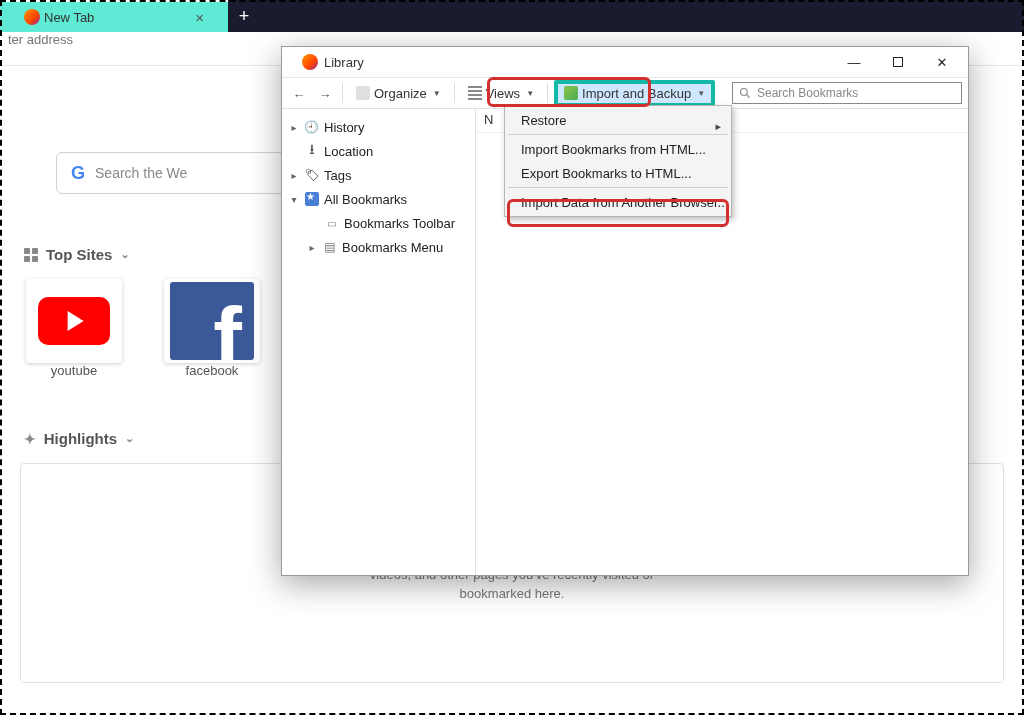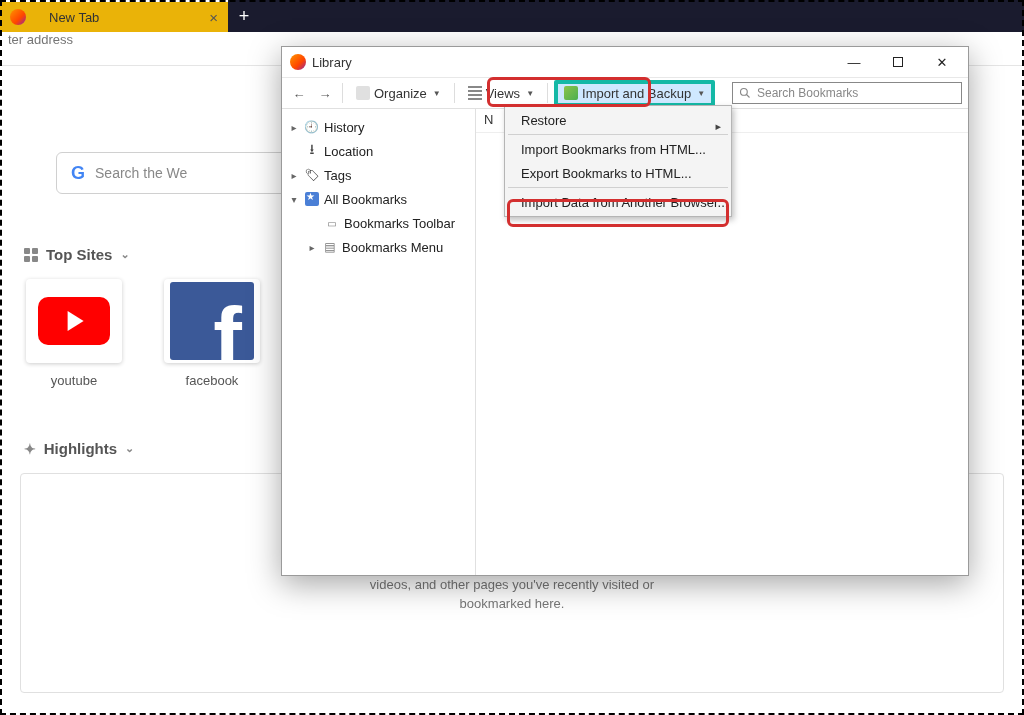--- a/index.html
+++ b/index.html
@@ -4,57 +4,57 @@
 <style>
 * { margin:0; padding:0; box-sizing:border-box; font-family:"Segoe UI",Arial,sans-serif; }
 body { width:1024px; height:715px; background:#fff; position:relative; overflow:hidden; }
 
 
 .capture-border { position:absolute; inset:0; border:2px dashed #000; pointer-events:none; z-index:5; }
 
 
 .firefox-window { position:absolute; inset:0; background:#fff; }
 .tabstrip { height:32px; background:#1a1b2e; display:flex; align-items:stretch; }
-.tab { width:228px; background:#eab308; display:flex; align-items:center; padding:0 10px; gap:23px; border-top:2px solid #fff; font-size:13px; color:#333; }
+.tab { width:228px; background:#5eead4; display:flex; align-items:center; padding:0 24px; gap:4px; border-top:2px solid #fff; font-size:13px; color:#333; }
 .tab .ff-icon { width:16px; height:16px; border-radius:50%; background:linear-gradient(135deg,#ff9500 0%,#ff4500 60%,#8e24aa 100%); flex:0 0 auto; }
 .tab .close { margin-left:auto; font-size:15px; color:#555; }
 .newtab-btn { width:32px; display:flex; align-items:center; justify-content:center; color:#fff; font-size:18px; }
 
 .urlbar-row { height:34px; border-bottom:1px solid #e5e5e5; display:flex; align-items:flex-start; padding:0 8px; font-size:13px; color:#888; }
 .urlbar-row input { border:none; outline:none; font-size:13px; color:#888; width:100%; }
 
 .newtab-content { padding:86px 20px 0 20px; position:relative; }
 .search-pill { width:240px; height:42px; border:1px solid #d0d0d0; border-radius:6px; display:flex; align-items:center; padding:0 14px; gap:10px; color:#888; font-size:14px; margin-left:36px; }
 .g-logo { font-weight:bold; font-size:18px; }
 .g-logo .gB{color:#4285f4}
 
 .section-title { display:flex; align-items:center; gap:8px; font-size:15px; color:#555; font-weight:600; margin:52px 0 16px 4px; }
 .section-title .grid-ico { width:14px; height:14px; display:grid; grid-template:1fr 1fr/1fr 1fr; gap:2px;}
 .section-title .grid-ico i{background:#888;border-radius:1px;}
 .section-title .chev { font-size:11px; color:#888; }
 
 .tiles { display:flex; gap:42px; margin-left:6px; }
-.tile { display:flex; flex-direction:column; align-items:center; gap:10px; font-size:13px; color:#555; }
+.tile { display:flex; flex-direction:column; align-items:center; font-size:13px; color:#555; }
 .tile .tile-box { width:96px; height:84px; background:#fff; border-radius:4px; box-shadow:0 1px 4px rgba(0,0,0,.2); display:flex; align-items:center; justify-content:center; }
 .yt-logo { width:72px; height:48px; background:#ff0000; border-radius:10px; position:relative; }
 .yt-logo::after{content:"";position:absolute;left:50%;top:50%;transform:translate(-40%,-50%);border-left:16px solid #fff;border-top:10px solid transparent;border-bottom:10px solid transparent;}
 .fb-logo { width:84px; height:78px; background:#3b5998; border-radius:3px; position:relative; color:#fff; font-family:Arial; font-weight:bold; font-size:86px; line-height:1; display:flex; align-items:flex-end; justify-content:flex-end; padding-right:12px; overflow:hidden;}
 .fb-logo span{transform:translateY(20px);}
 
 .highlights-ico { font-size:14px; color:#888; }
 
 .placeholder-zone { margin:36px auto 0; width:100%; display:flex; flex-direction:column; align-items:center; color:#777; }
 .sparkle { font-size:30px; color:#888; margin-bottom:10px; }
 .placeholder-zone p { font-size:13px; text-align:center; line-height:1.5; max-width:340px; }
 
 .highlights-box { margin-top:14px; border:1px solid #e0e0e0; border-radius:4px; height:220px; position:relative; }
 
 
 .library-window { position:absolute; left:281px; top:46px; width:688px; height:530px; background:#fff; border:1px solid #9a9a9a; box-shadow:0 8px 30px rgba(0,0,0,.35); z-index:10; display:flex; flex-direction:column; }
-.lib-titlebar { height:30px; display:flex; align-items:center; padding:0 4px 0 8px; font-size:13px; color:#333; }
+.lib-titlebar { height:30px; display:flex; align-items:center; padding:0 4px 0 8px; font-size:13px; color:#333;margin-left:12px; }
 .lib-titlebar .ff-icon { width:16px; height:16px; border-radius:50%; background:linear-gradient(135deg,#ff9500 0%,#ff4500 60%,#8e24aa 100%); margin-right:6px; }
 .winbtns { margin-left:auto; display:flex; }
 .winbtns div { width:44px; height:28px; display:flex; align-items:center; justify-content:center; font-size:13px; color:#222;}
 .winbtns .max-ico { width:10px;height:10px;border:1px solid #222; }
 
 .lib-toolbar { height:32px; border-top:1px solid #e8e8e8; border-bottom:1px solid #e0e0e0; display:flex; align-items:center; padding:0 6px; gap:4px; font-size:13px; }
 .navarrow { width:22px; height:22px; display:flex; align-items:center; justify-content:center; color:#555;}
 .tb-sep { width:1px; height:20px; background:#ddd; margin:0 2px;}
 .tb-btn { display:flex; align-items:center; gap:4px; padding:2px 6px; border:1px solid transparent; border-radius:2px; color:#333; white-space:nowrap;}
 .tb-btn .ico { width:14px; height:14px; display:inline-block; }

